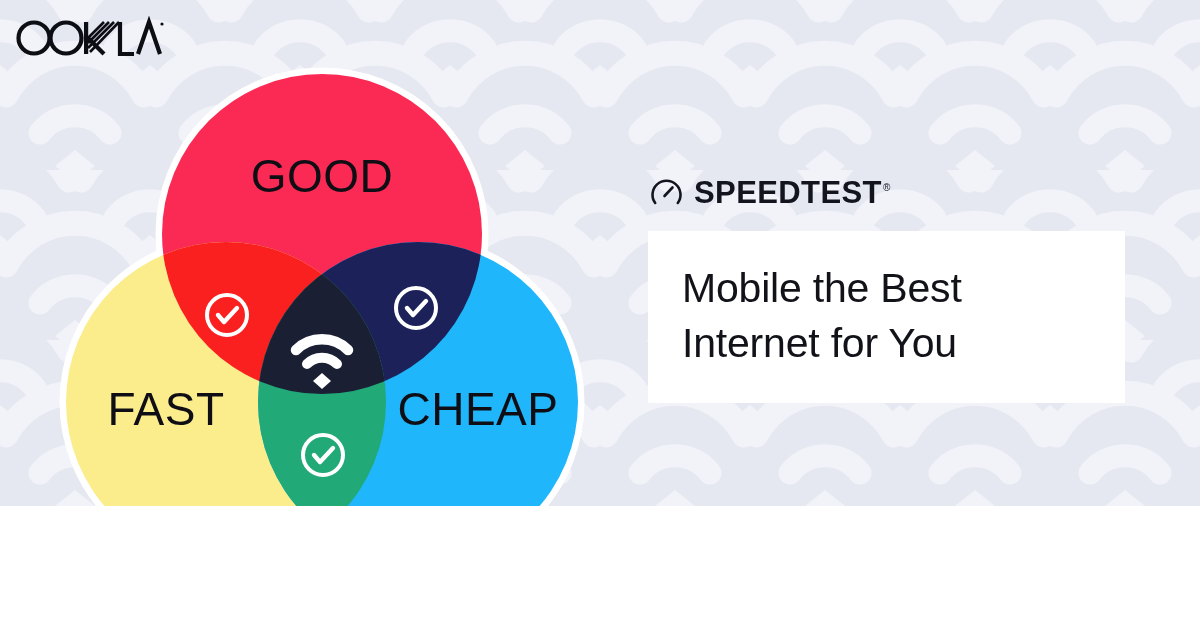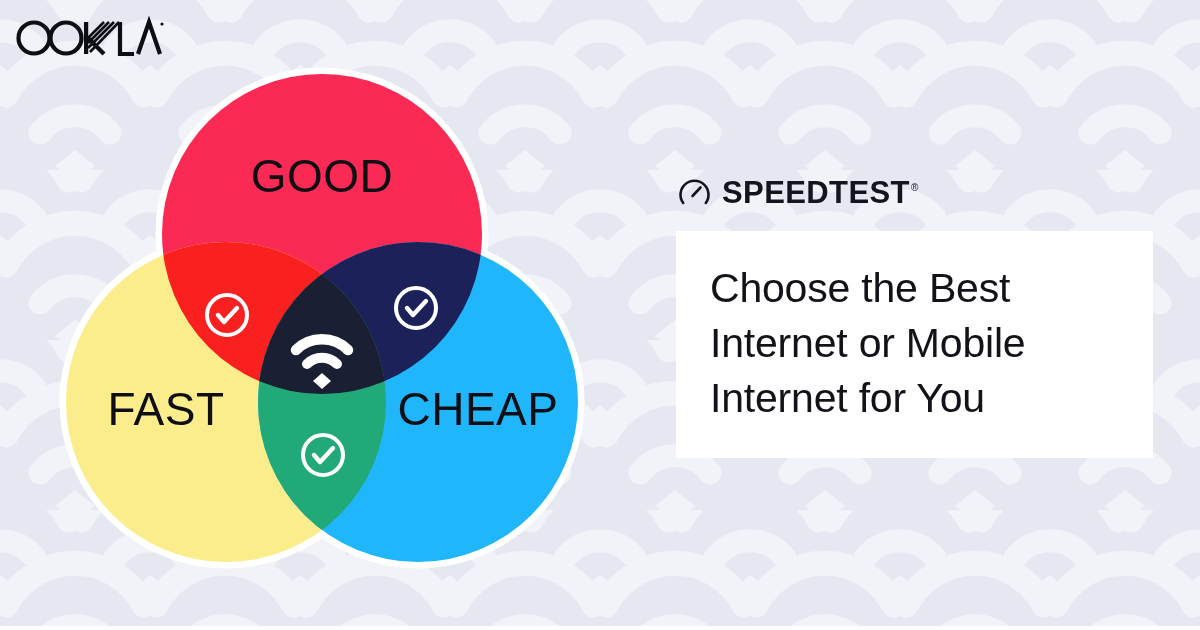--- a/index.html
+++ b/index.html
@@ -4,21 +4,21 @@
 <style>
   * { box-sizing: border-box; margin: 0; padding: 0; }
   html, body {
     width: 1200px; height: 630px;
     overflow: hidden;
     font-family: "Liberation Sans", sans-serif;
   }
 
   #stage {
     position: relative;
-    width: 1200px; height: 626px;
+    width: 1200px; height: 506px;
     background: #e5e8f1;
     overflow: hidden;
   }
 
   
   #bg-pattern {
     position: absolute; inset: 0;
     width: 1200px; height: 630px;
   }
 
@@ -40,21 +40,21 @@
     font-family: "Liberation Sans", sans-serif;
     font-size: 46px;
     font-weight: 400;
     fill: #0e0e14;
     letter-spacing: 0.5px;
   }
 
   
   #right-panel {
     position: absolute;
-    left: 676px; top: 172px;
+    left: 648px; top: 172px;
     width: 480px;
   }
 
   #speedtest-lockup {
     display: flex;
     align-items: center;
     gap: 11px;
     height: 40px;
     margin-bottom: 19px;
     padding-left: 2px;
@@ -215,20 +215,19 @@
       <svg id="speedtest-gauge" width="33" height="33" viewBox="0 0 33 33" aria-hidden="true">
         <path d="M 5.2 27 A 14 14 0 1 1 27.8 27" fill="none" stroke="#14141e" stroke-width="2.6" stroke-linecap="round"></path>
         <path d="M 14.5 20 L 22.5 11.5" fill="none" stroke="#14141e" stroke-width="2.6" stroke-linecap="round"></path>
       </svg>
       <div id="speedtest-word">
         <span>SPEEDTEST</span><span id="speedtest-reg">®</span>
       </div>
     </div>
 
     <div id="headline-card">
-      <div class="headline-line">Choose the Best</div>
-      <div class="headline-line">Internet or Mobile</div>
+      <div class="headline-line">Mobile the Best</div>
       <div class="headline-line">Internet for You</div>
     </div>
 
   </div>
 
 </div>
 
 </body></html>

